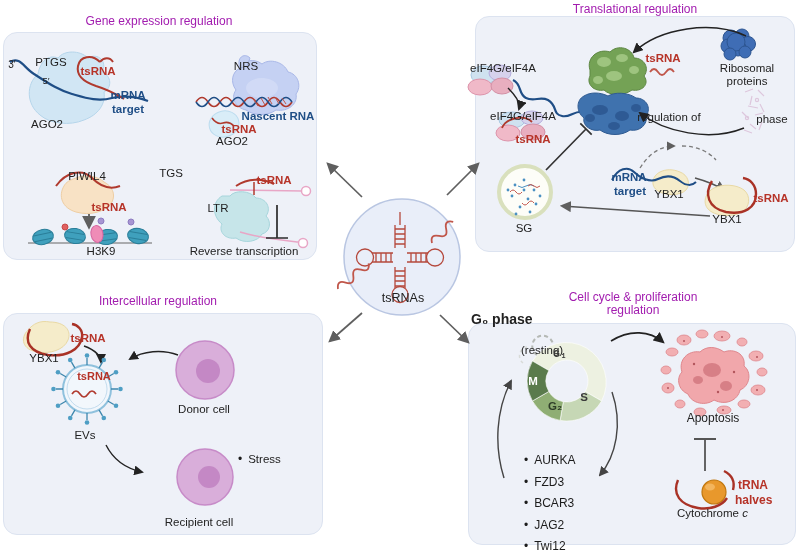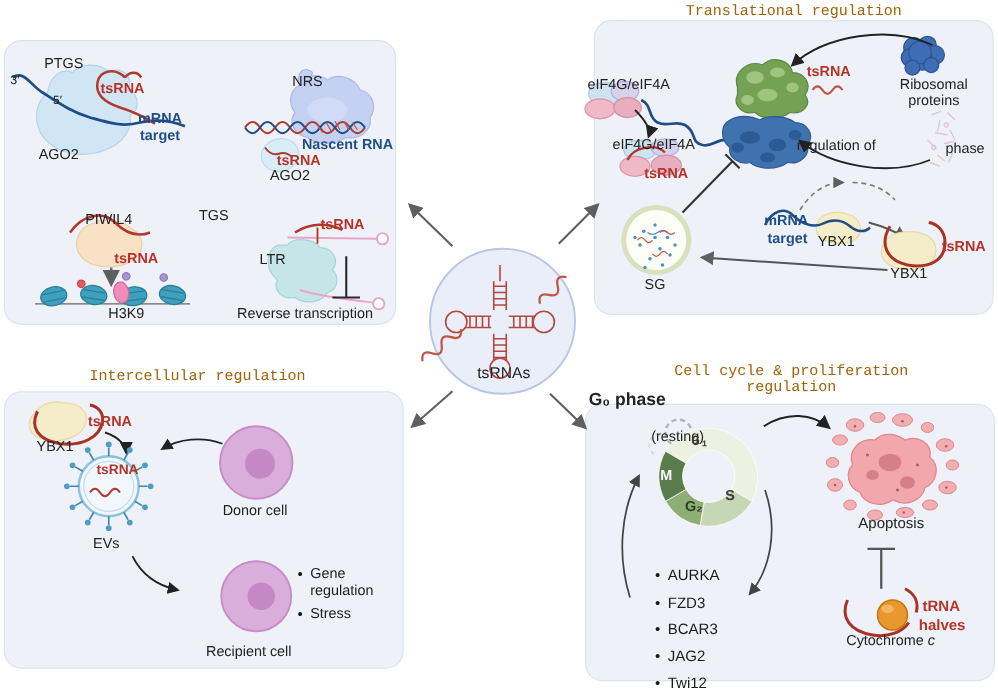--- a/index.html
+++ b/index.html
@@ -2,21 +2,21 @@
 <html><head>
 <meta charset="utf-8">
 <style>
   html,body{margin:0;padding:0;background:#fff;}
   .canvas{position:relative;width:798px;height:553px;background:#ffffff;
           font-family:"Liberation Sans","DejaVu Sans",sans-serif;overflow:hidden;}
   .panel{position:absolute;background:#eef1f8;border:1.5px solid #dce3f0;border-radius:14px;}
   svg.overlay{position:absolute;left:0;top:0;width:798px;height:553px;pointer-events:none;}
   .lbl{position:absolute;font-size:11.5px;line-height:1.05;color:#222;white-space:nowrap;}
   .c{transform:translateX(-50%);}
-  .title{font-size:12px;color:#a16207;font-family:Liberation Mono, monospace;}
+  .title{font-size:12px;color:#a21caf;}
   .red{color:#b63328;font-weight:bold;}
   .navy{color:#1f4e86;font-weight:bold;}
   .bold{font-weight:bold;}
   .white{color:#fff;}
   .small{font-size:10px;}
   .tiny{font-size:9.5px;}
   .list{position:absolute;}
   .li{display:flex;gap:6px;font-size:12px;color:#1c1c1c;}
   .li::before{content:"•";font-size:12px;line-height:inherit;}
   .genes .li{line-height:21.5px;}
@@ -309,21 +309,22 @@
     <g>
       <circle cx="714" cy="492" r="12" fill="#e8982c" stroke="#c0770e" stroke-width="1.2"></circle>
       <ellipse cx="710" cy="487" rx="5" ry="3.5" fill="#f5bd6a" opacity="0.8"></ellipse>
       <path d="M678,480 C672,494 680,505 698,508 C710,510 722,506 727,498" fill="none" stroke="#a93226" stroke-width="2.4"></path>
       <path d="M724,471 C732,475 735,482 733,490" fill="none" stroke="#a93226" stroke-width="2.4"></path>
     </g>
   </svg>
 
   <span class="lbl c" style="left:403px;top:292px;font-size:12.5px;">tsRNAs</span>
 
-  <span class="lbl c" style="left:51px;top:45px;">PTGS</span>
+  <span class="lbl c title" style="left:159px;top:15px;">Gene expression regulation</span>
+  <span class="lbl c" style="left:51px;top:56px;">PTGS</span>
   <span class="lbl c small" style="left:12px;top:60px;">3′</span>
   <span class="lbl c red" style="left:98px;top:65px;">tsRNA</span>
   <span class="lbl c tiny" style="left:46px;top:76px;">5′</span>
   <span class="lbl c navy" style="left:128px;top:89px;">mRNA</span>
   <span class="lbl c navy" style="left:128px;top:103px;">target</span>
   <span class="lbl c" style="left:47px;top:118px;">AGO2</span>
   <span class="lbl c" style="left:246px;top:44px;margin-top:16px;">NRS</span>
   <span class="lbl c navy" style="left:278px;top:110px;">Nascent RNA</span>
   <span class="lbl c red" style="left:239px;top:123px;">tsRNA</span>
   <span class="lbl c" style="left:232px;top:135px;">AGO2</span>
@@ -353,23 +354,20 @@
 
   <span class="lbl c title" style="left:158px;top:295px;">Intercellular regulation</span>
   <span class="lbl c red" style="left:88px;top:332px;">tsRNA</span>
   <span class="lbl c" style="left:44px;top:352px;">YBX1</span>
   <span class="lbl c red" style="left:94px;top:371px;font-size:11px;">tsRNA</span>
   <span class="lbl c" style="left:204px;top:403px;">Donor cell</span>
   <span class="lbl c" style="left:85px;top:429px;">EVs</span>
   <span class="lbl c" style="left:199px;top:516px;">Recipient cell</span>
   <div class="list fx" style="left:238px;top:452px;">
     <div class="li">
-        <span>Gene regulation</span>
-      </div>
-    <div class="li">
         <span>Stress</span>
       </div>
   </div>
 
   <span class="lbl c title" style="left:633px;top:291px;">Cell cycle &amp; proliferation</span>
   <span class="lbl c title" style="left:633px;top:304px;">regulation</span>
   <span class="lbl bold" style="left:471px;top:312px;font-size:14px;">G₀ phase</span>
   <span class="lbl" style="left:473px;top:344px;margin-left:48px;">(resting)</span>
   <span class="lbl c bold" style="left:560px;top:348px;color:#3a3a3a;font-family:Liberation Mono, monospace;">G₁</span>
   <span class="lbl c bold white" style="left:533px;top:375px;">M</span>

